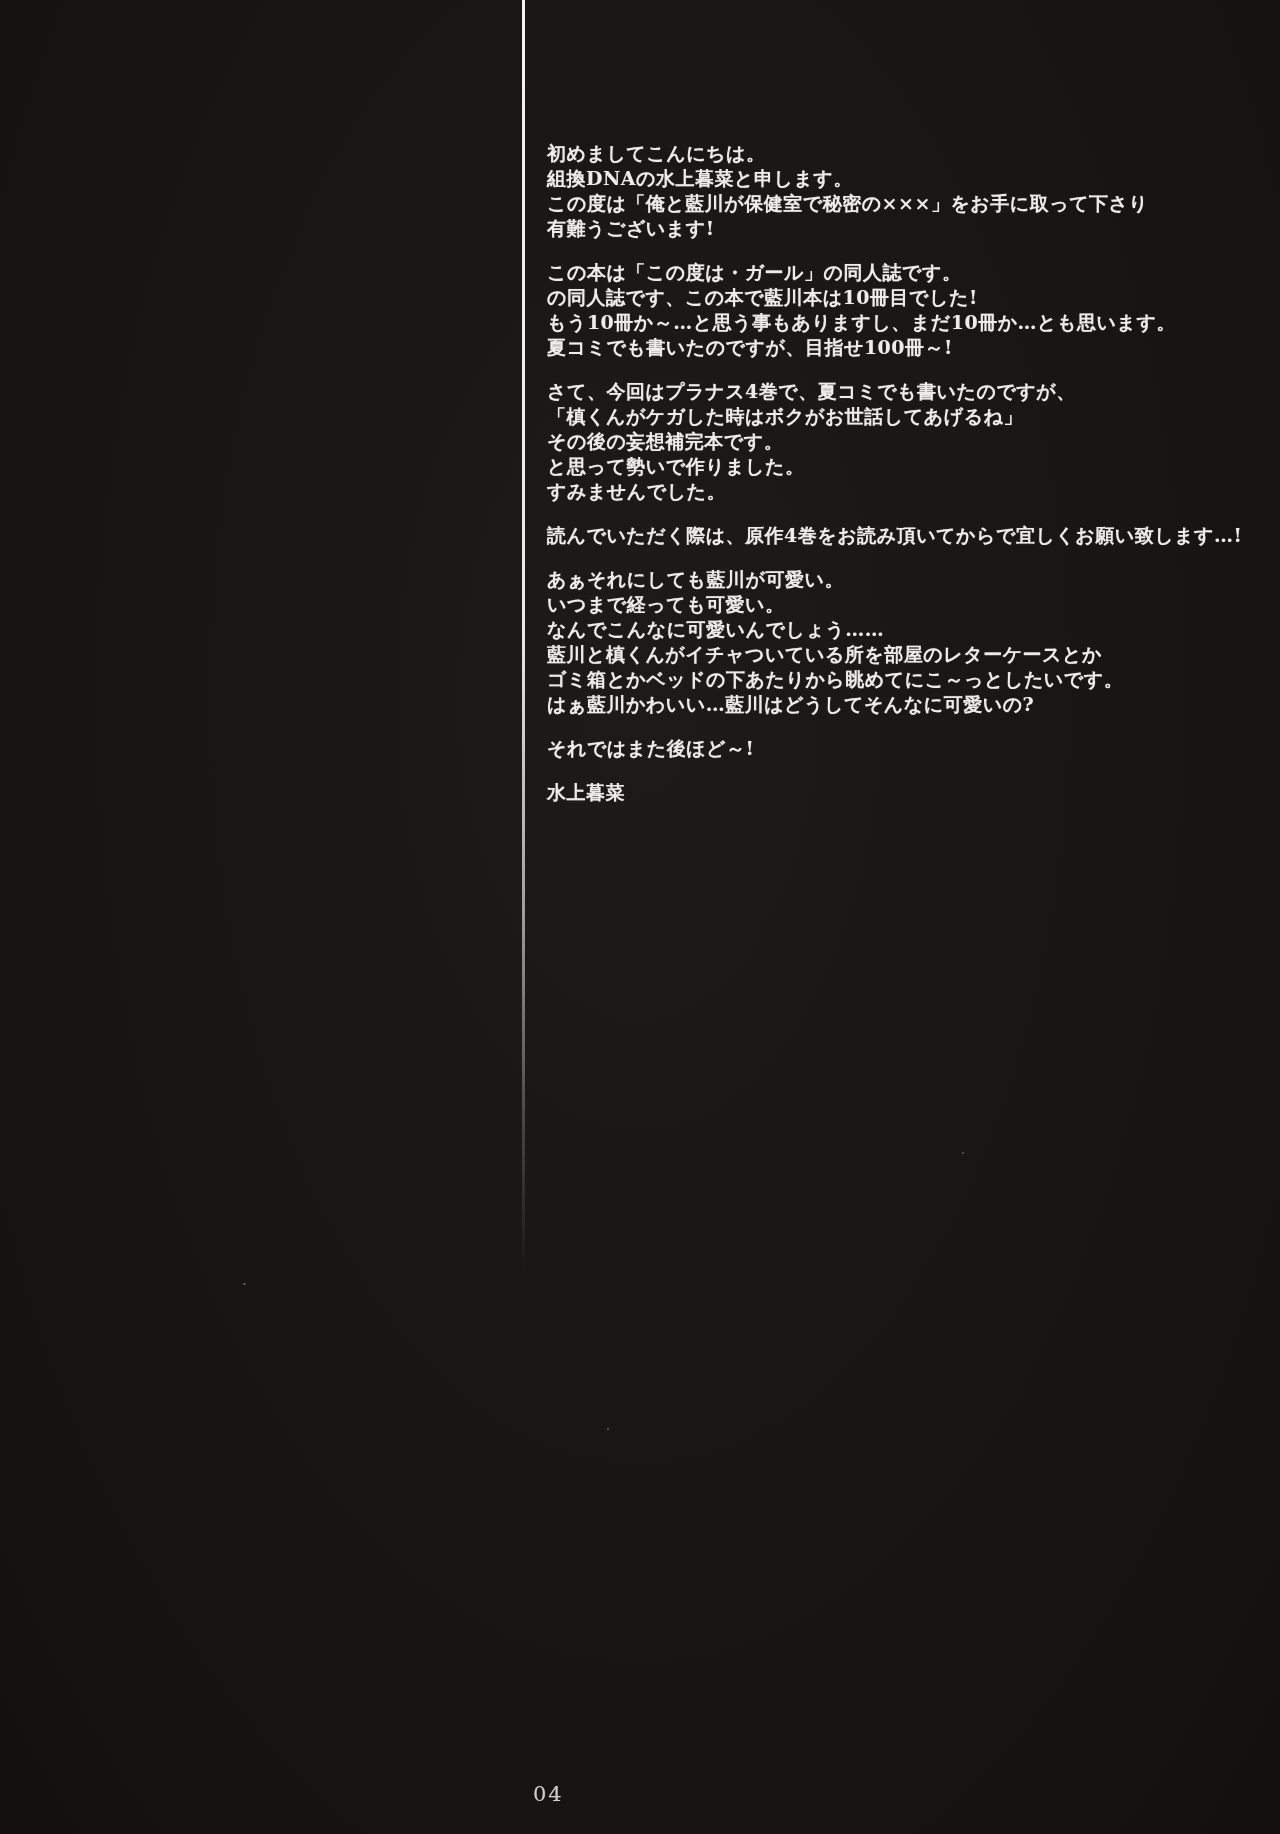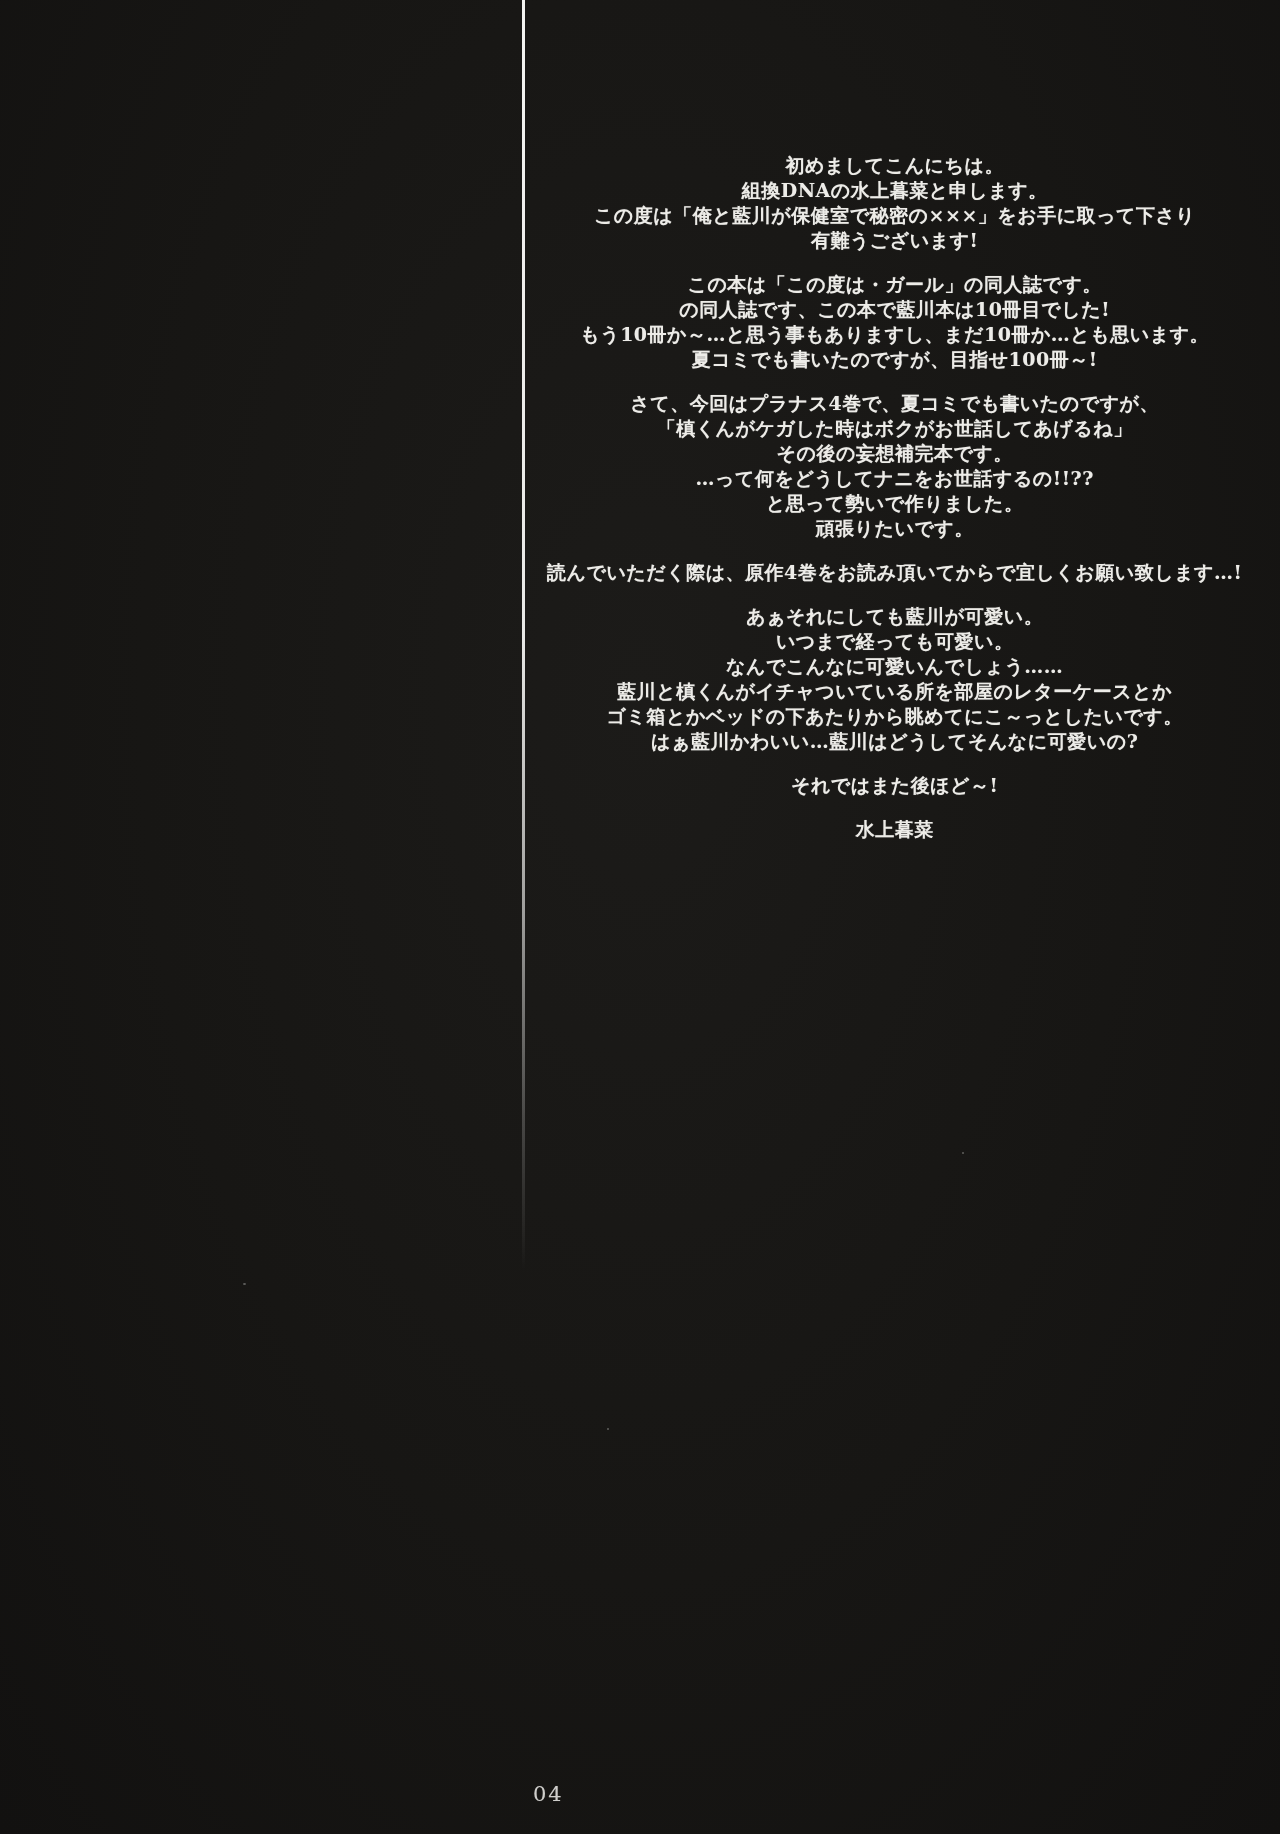--- a/index.html
+++ b/index.html
@@ -43,21 +43,21 @@
     position: absolute;
     left: 547px;
     top: 137px;
     color: #edece8;
     font-weight: bold;
     font-size: 19px;
     line-height: 25px;
     letter-spacing: 0.5px;
     text-shadow: 0 0 1px rgba(255,255,255,0.35);
   }
-  .para { margin: 16px 0 19px 0; text-align: center; }
+  .para { margin: 4px 0 19px 0; }
   .line { white-space: nowrap; height: 25px; }
 
   .page-num {
     position: absolute;
     left: 533px;
     top: 1782px;
     color: #cfcecb;
     font-weight: normal;
     font-size: 21px;
     letter-spacing: 2px;
@@ -87,23 +87,22 @@
       <div class="line">この本は「この度は・ガール」の同人誌です。</div>
       <div class="line">の同人誌です、この本で藍川本は10冊目でした!</div>
       <div class="line">もう10冊か～…と思う事もありますし、まだ10冊か…とも思います。</div>
       <div class="line">夏コミでも書いたのですが、目指せ100冊～!</div>
     </div>
 
     <div class="para">
       <div class="line">さて、今回はプラナス4巻で、夏コミでも書いたのですが、</div>
       <div class="line">「槙くんがケガした時はボクがお世話してあげるね」</div>
       <div class="line">その後の妄想補完本です。</div>
-      <div class="line">…って何をどうしてナニをお世話するの!!??</div>
       <div class="line">と思って勢いで作りました。</div>
-      <div class="line">頑張りたいです。</div>
+      <div class="line">すみませんでした。</div>
     </div>
 
     <div class="para">
       <div class="line">読んでいただく際は、原作4巻をお読み頂いてからで宜しくお願い致します…!</div>
     </div>
 
     <div class="para">
       <div class="line">あぁそれにしても藍川が可愛い。</div>
       <div class="line">いつまで経っても可愛い。</div>
       <div class="line">なんでこんなに可愛いんでしょう……</div>

